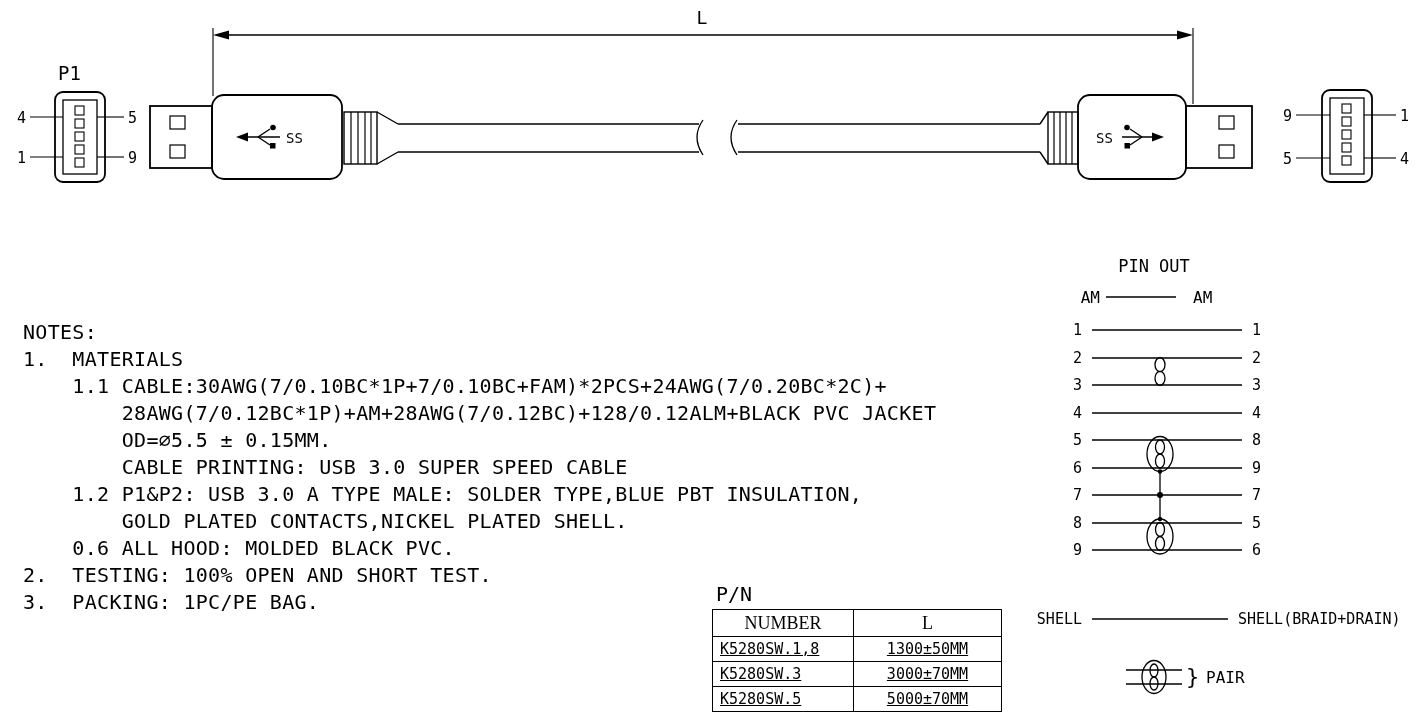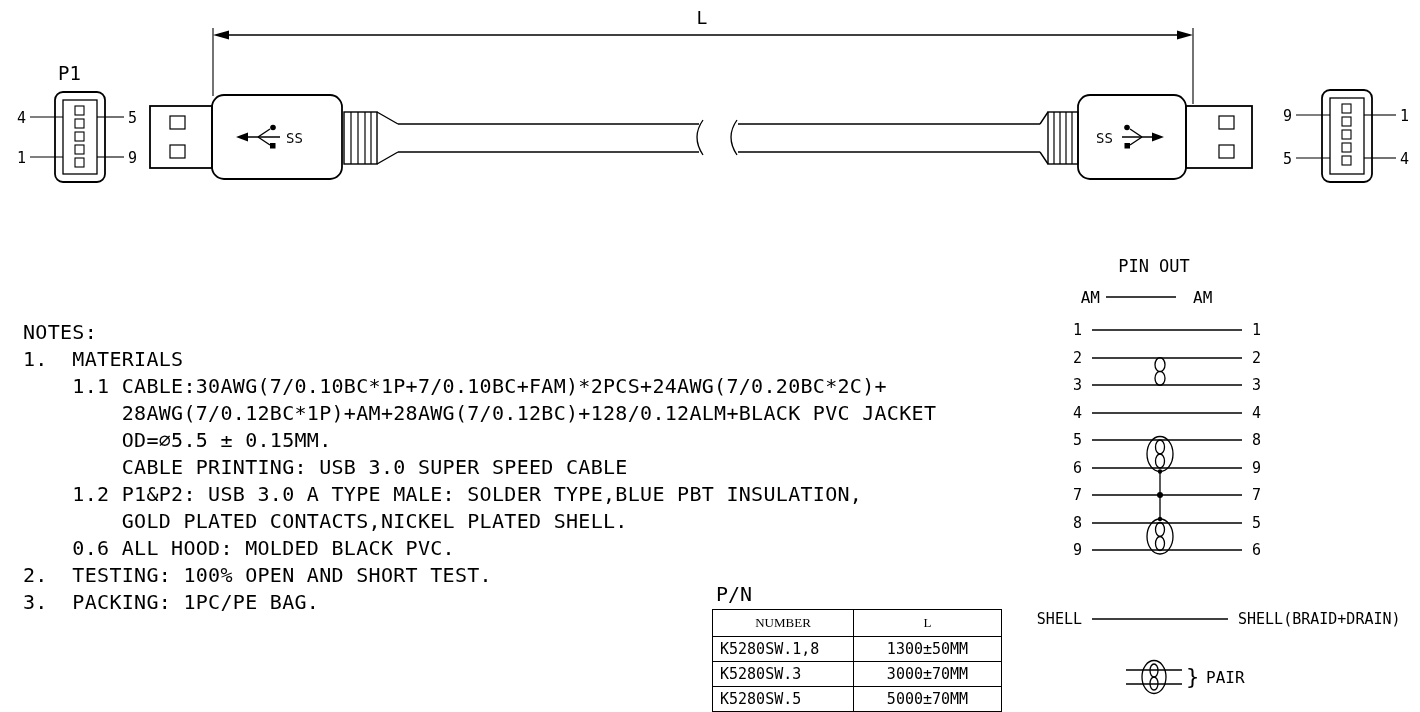--- a/index.html
+++ b/index.html
@@ -13,25 +13,25 @@
 
   .notes { position:absolute; left:23px; top:303px; font-size:20px; line-height:27px; letter-spacing:0.3px;margin-top:16px; }
   .note-line { white-space:pre; }
 
   .pn-block { position:absolute; left:712px; top:582px; }
   .pn-title { font-size:20px; margin:0 0 3px 4px; }
   table.pn-table { border-collapse:collapse; background:#fff; }
   table.pn-table th, table.pn-table td { border:1.6px solid #000; }
   table.pn-table th {
     font-family:"Liberation Serif", serif; font-weight:normal;
-    font-size:13px; height:27px; text-align:center;
+    font-size:18px; height:27px; text-align:center;
   }
   table.pn-table th.col-number { width:141px; }
   table.pn-table th.col-length { width:148px; }
-  table.pn-table td { font-size:15px; height:25px; }
+  table.pn-table td { font-size:15px; height:25px;text-decoration:underline; }
   table.pn-table td.cell-number { text-align:left; padding-left:7px; }
   table.pn-table td.cell-length { text-align:center; }
 </style>
 </head>
 <body>
 
 <svg class="cable-svg" width="1420" height="245" viewBox="0 0 1420 245">
   <g stroke="#000" fill="none" stroke-width="1.4">
 
     <g>

